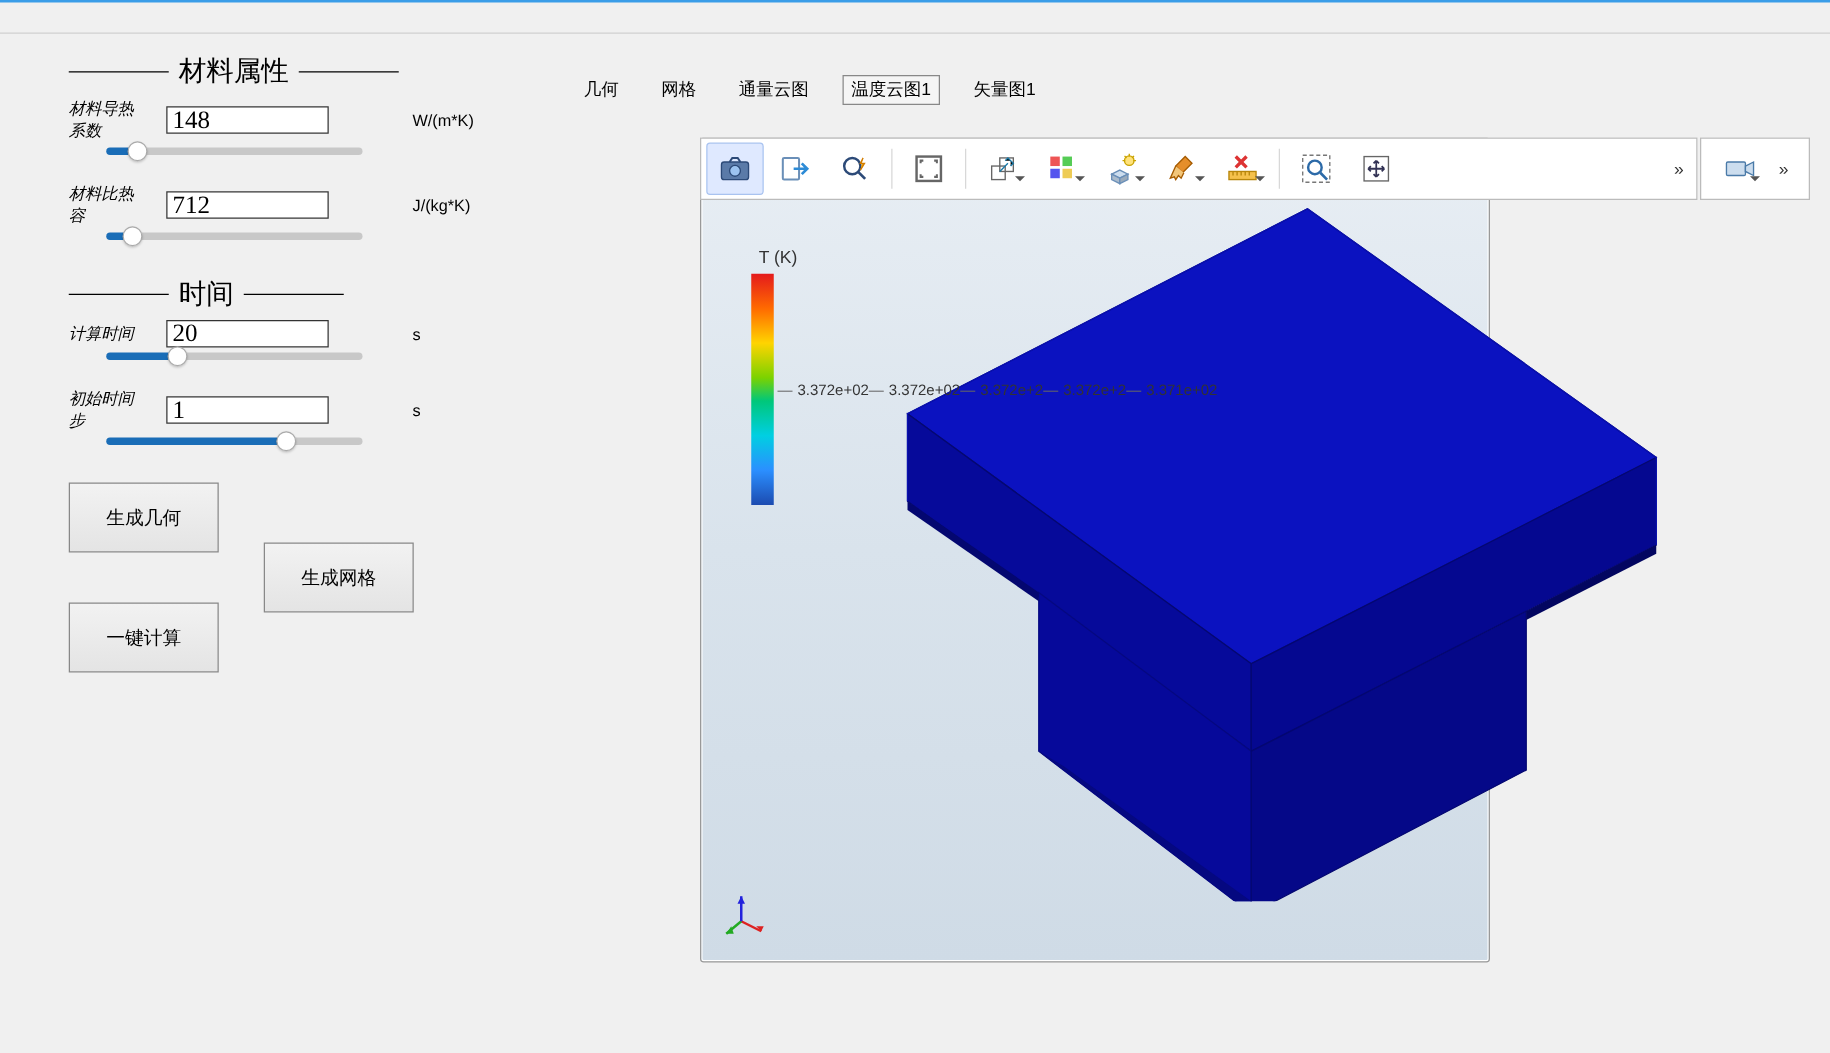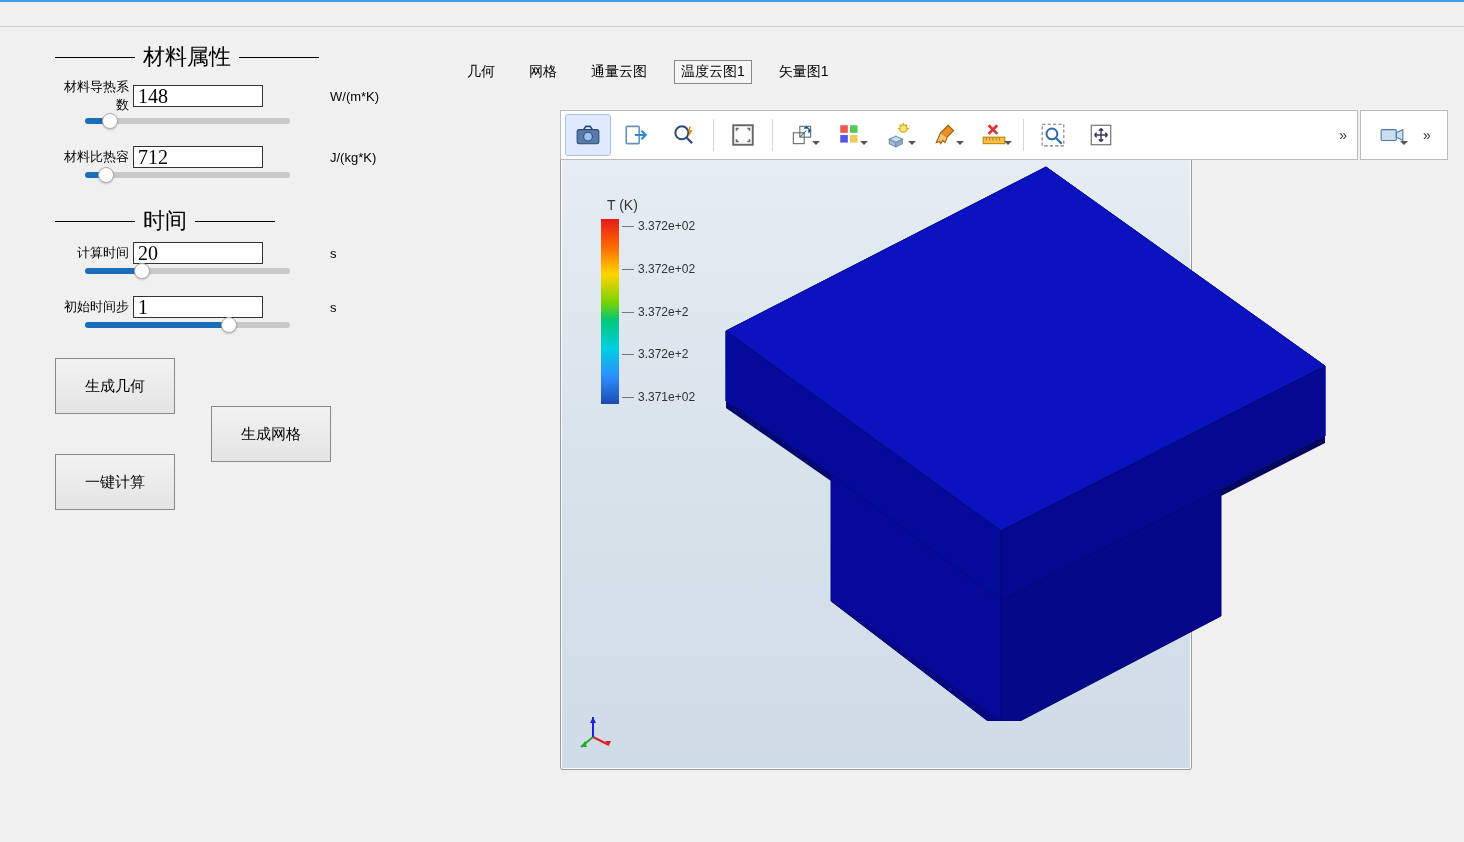--- a/index.html
+++ b/index.html
@@ -49,23 +49,23 @@
     .section-title.under .line { max-width: 80px; }
 
     .field {
       display: flex;
       align-items: center;
       margin-bottom: 4px;
       margin-top: 6px;
     }
     .field-label {
       width: 78px;
-      text-align: right;
       font-size: 13px;
-      padding-right: 4px;
+      padding-right: 16px;
+      font-style: italic;
     }
     .field-input {
       width: 130px;
       height: 22px;
       border: 1px solid #333;
       font-family: "Times New Roman", serif;
       font-size: 20px;
       line-height: 14px;
       padding: 0 4px;
       background: #fff;
@@ -211,21 +211,21 @@
     .colorbar {
       width: 18px;
       height: 185px;
       background: linear-gradient(to bottom,
         #e41a1c 0%, #ff6a00 15%, #ffd400 30%,
         #7bd200 45%, #00c77a 55%, #00cfe2 70%,
         #2b8fff 85%, #1c4bb0 100%);
     }
     .ticks {
       display: flex;
-      flex-direction: column;
+      flex-direction: row;
       justify-content: space-between;
       height: 185px;
       margin-left: 3px;
     }
     .tick { display: flex; align-items: center; }
     .tick::before { content: '—'; margin-right: 4px; color:#666;}
 
     
     .model {
       position: absolute;

